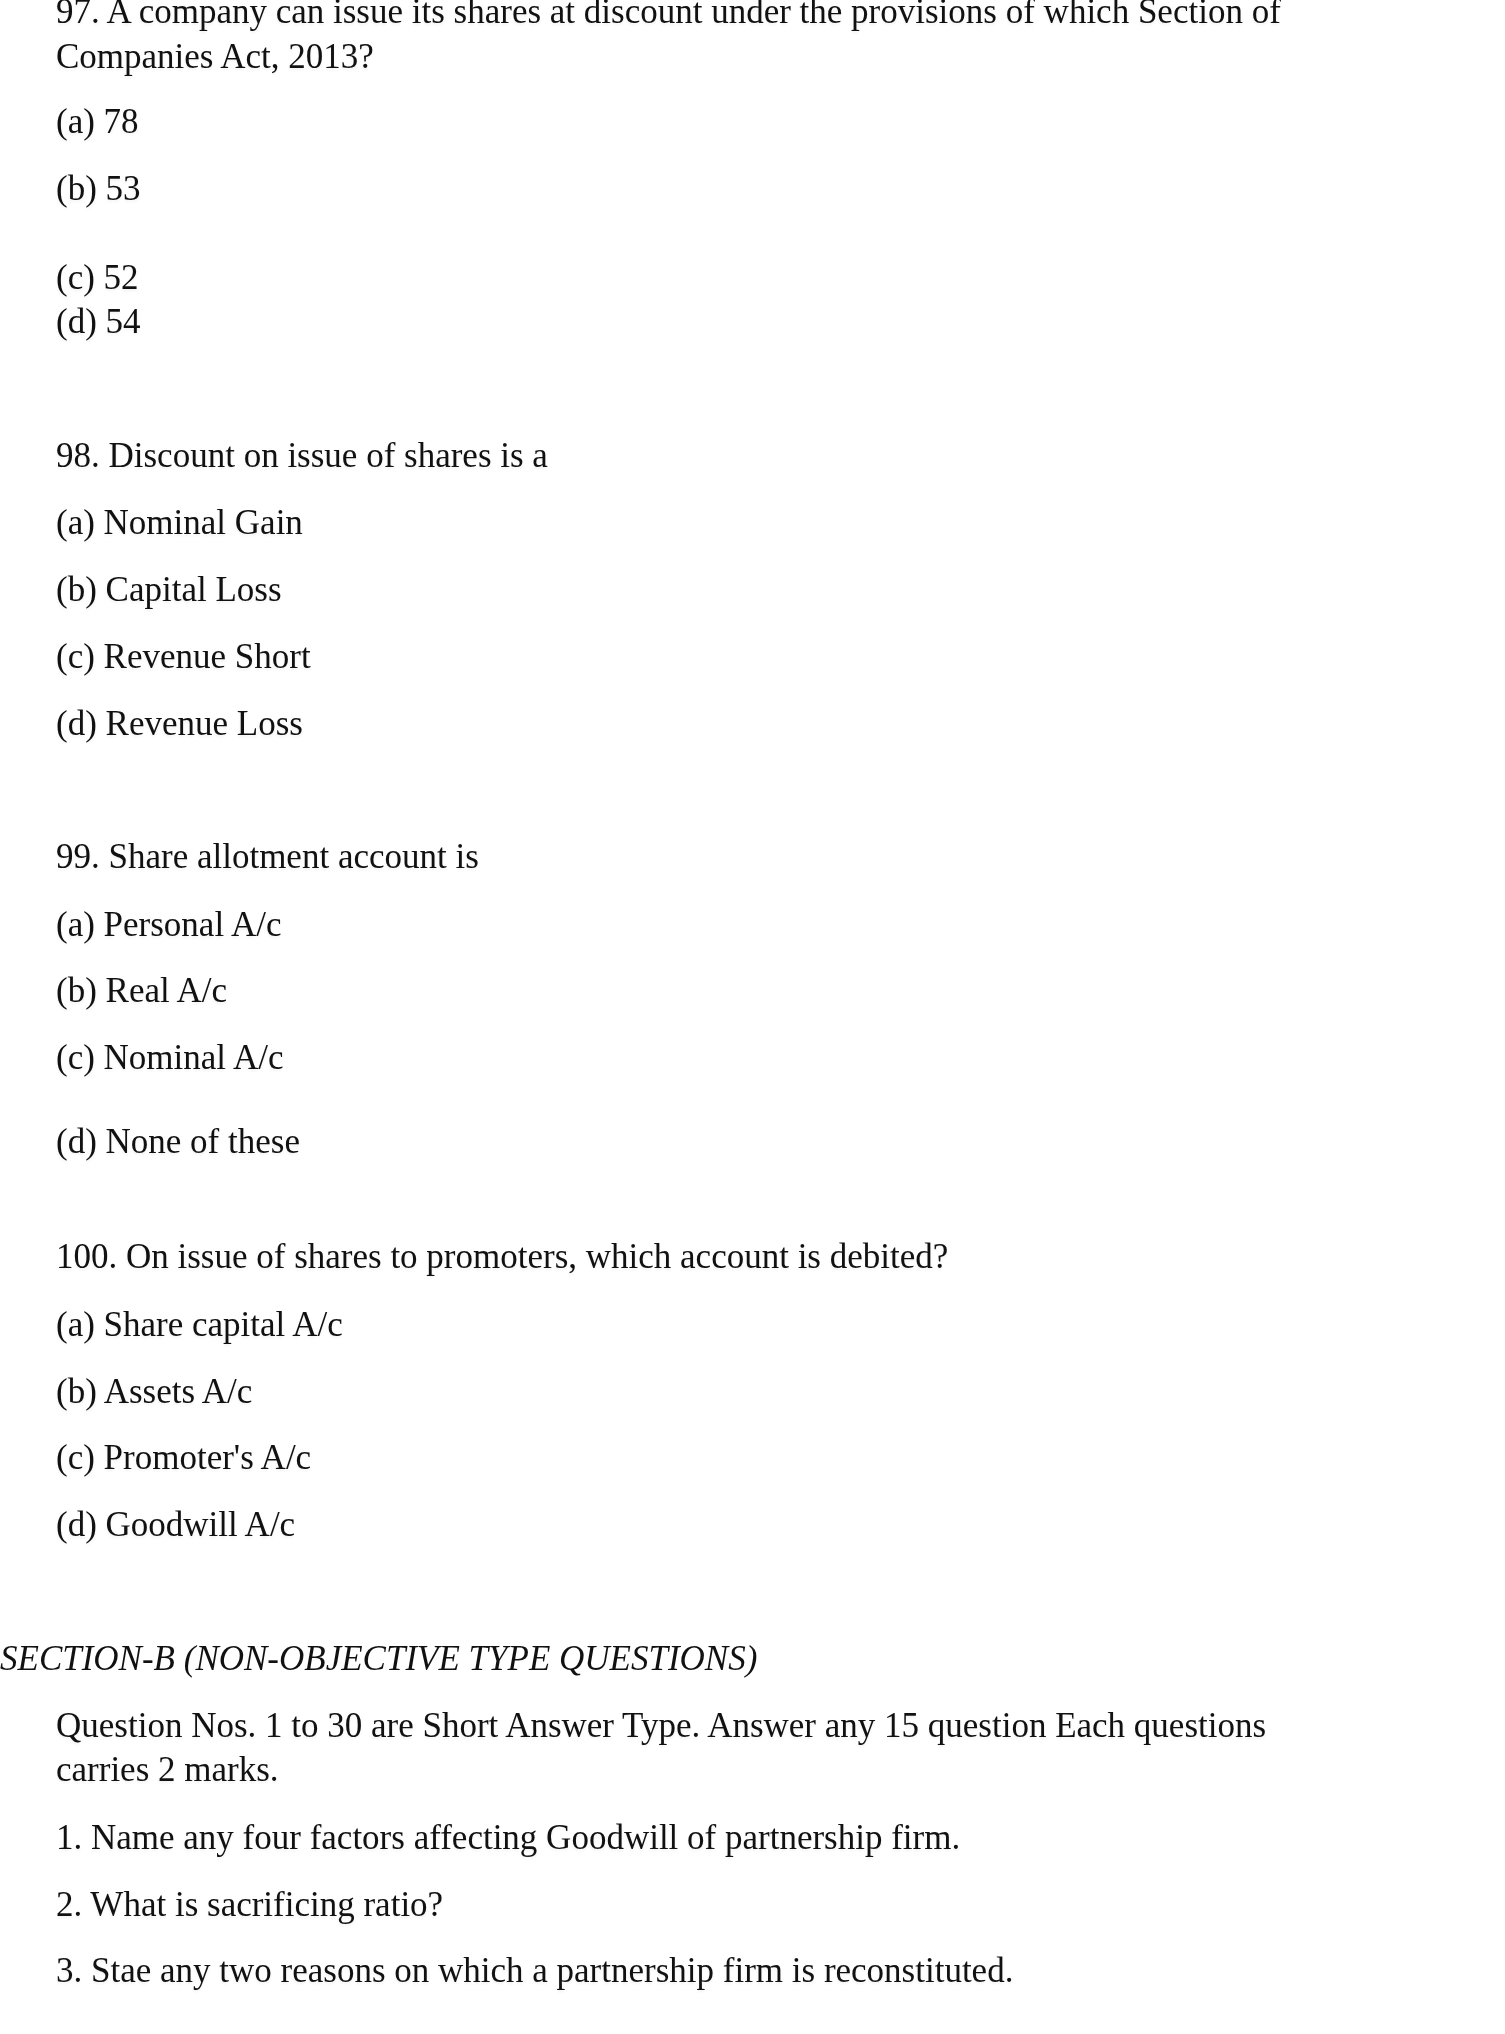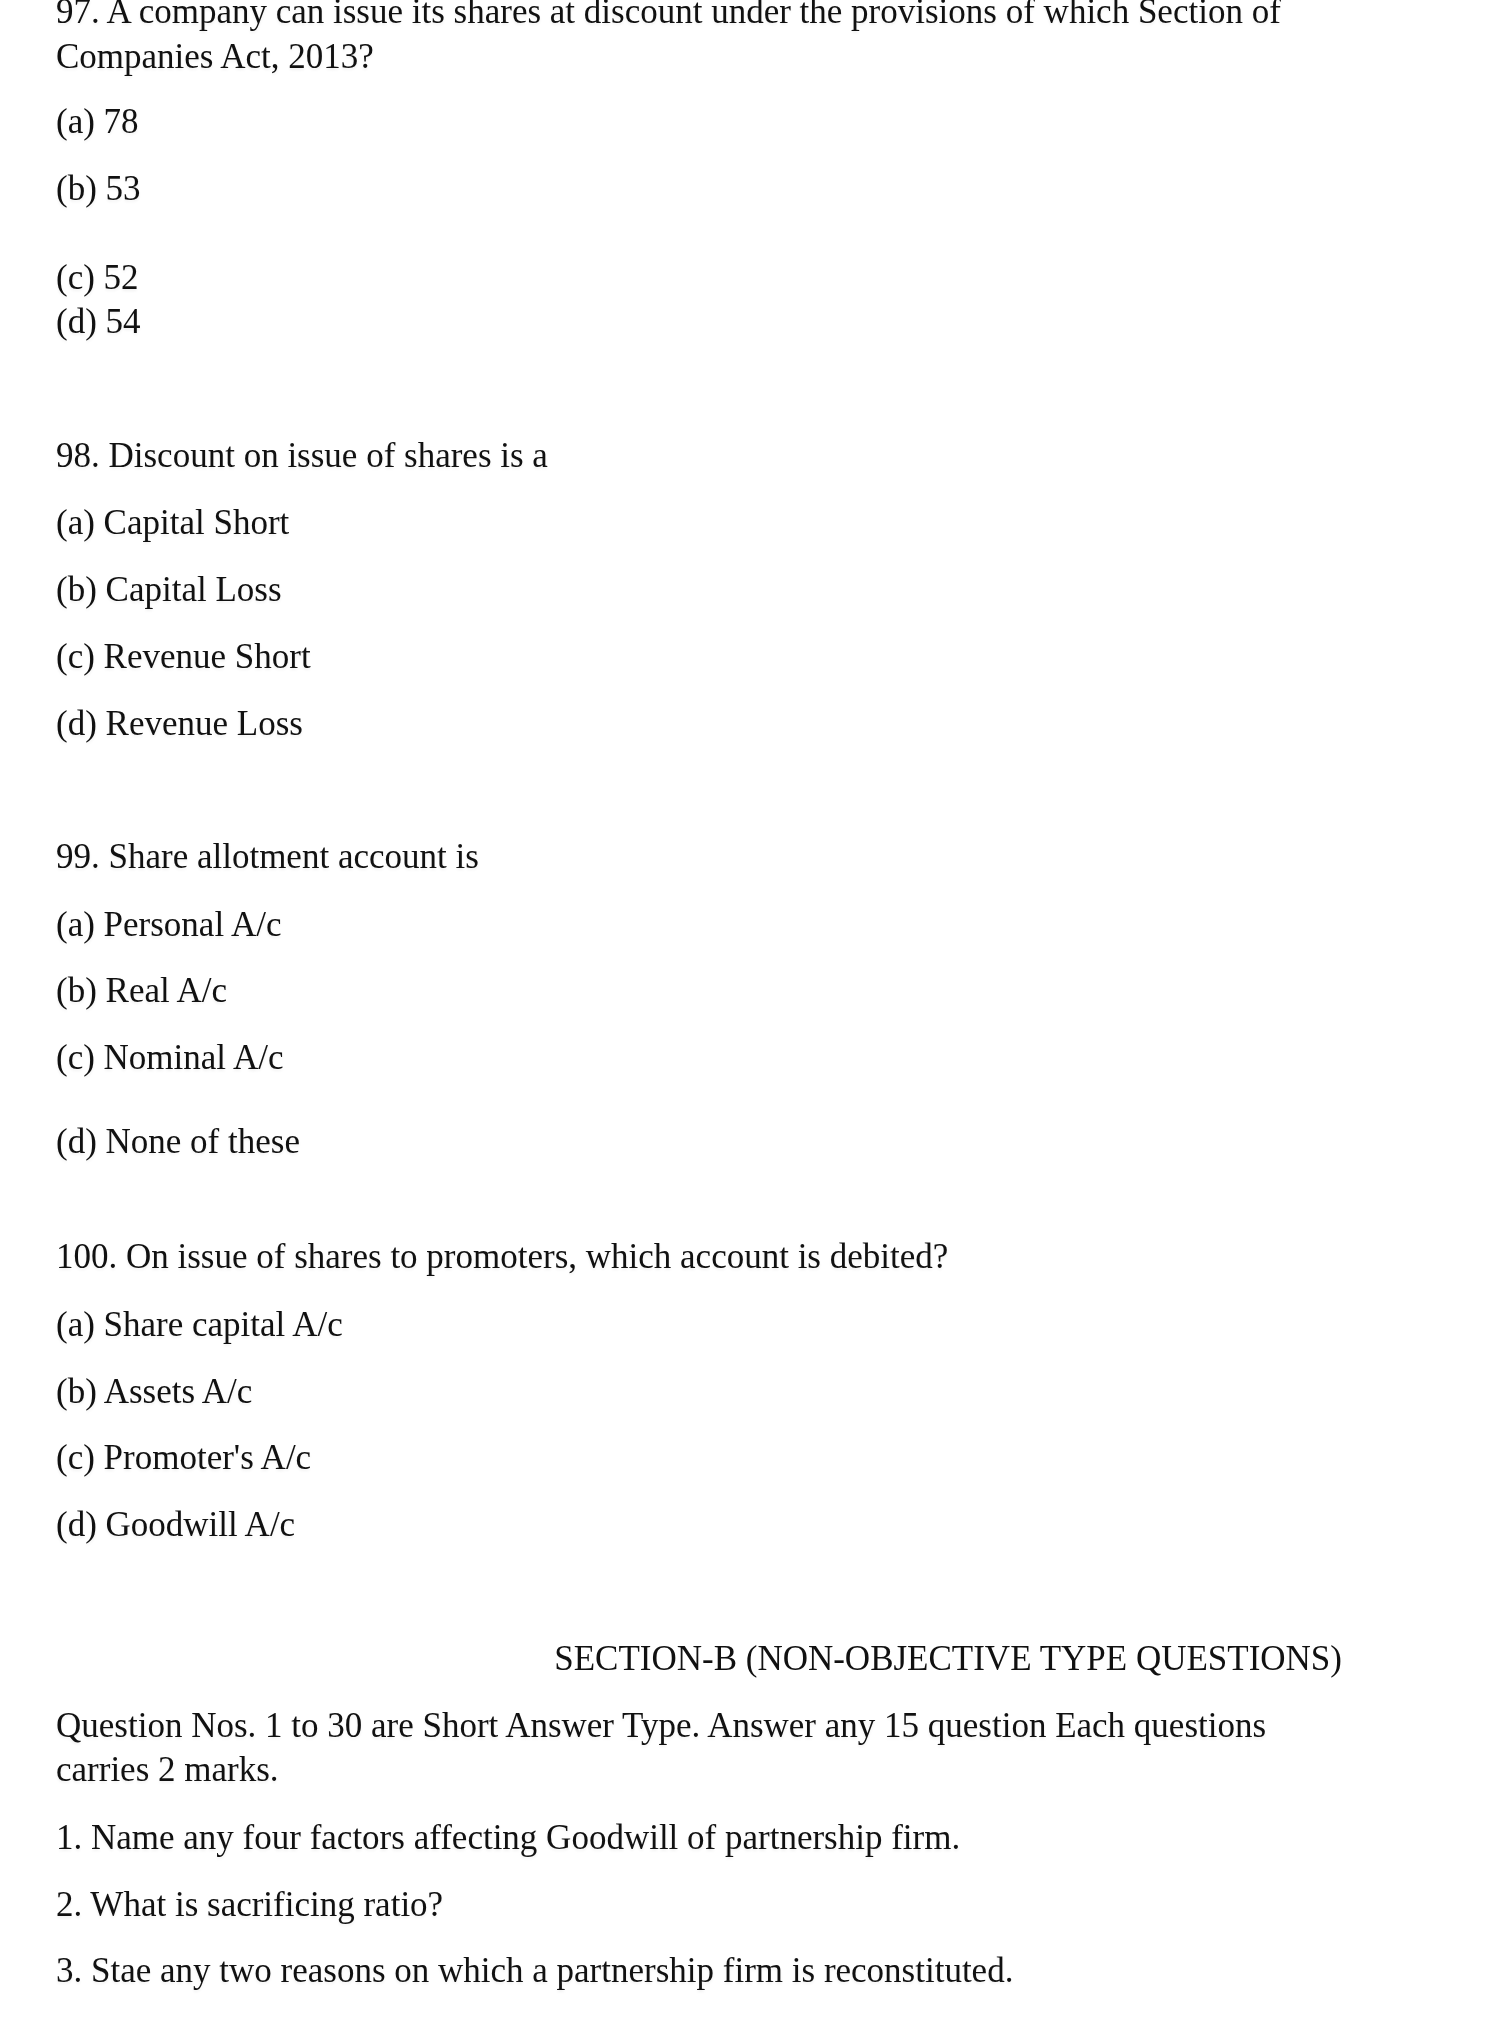--- a/index.html
+++ b/index.html
@@ -8,41 +8,41 @@
     font-family: "Liberation Serif", "DejaVu Serif", serif;
     color: #111111;
   }
   .line {
     position: absolute; left: 56px;
     font-size: 35px; line-height: 44px;
     white-space: nowrap;
     text-shadow: 0 2px 3px rgba(0,0,0,0.06);
   }
   .center {
-    position: absolute; left: 0; width: 1342px; text-align: right;
-    font-size: 35px; line-height: 44px; white-space: nowrap;
+    position: absolute; left: 0; width: 1342px; text-align: left;
+    font-size: 35px; line-height: 44px; white-space: nowrap; font-style: italic;
   }
 </style>
 </head>
 <body>
 
 <div>
 
   <div>
     <div class="line" style="top:-10px;">97. A company can issue its shares at discount under the provisions of which Section of</div>
     <div class="line" style="top:35px;">Companies Act, 2013?</div>
     <div class="line" style="top:100px;">(a) 78</div>
     <div class="line" style="top:167px;">(b) 53</div>
     <div class="line" style="top:233px;margin-top:23px;">(c) 52</div>
     <div class="line" style="top:300px;">(d) 54</div>
   </div>
 
   <div>
     <div class="line" style="top:434px;">98. Discount on issue of shares is a</div>
-    <div class="line" style="top:501px;">(a) Capital Short</div>
+    <div class="line" style="top:501px;">(a) Nominal Gain</div>
     <div class="line" style="top:568px;">(b) Capital Loss</div>
     <div class="line" style="top:635px;">(c) Revenue Short</div>
     <div class="line" style="top:702px;">(d) Revenue Loss</div>
   </div>
 
   <div>
     <div class="line" style="top:835px;">99. Share allotment account is</div>
     <div class="line" style="top:903px;">(a) Personal A/c</div>
     <div class="line" style="top:969px;">(b) Real A/c</div>
     <div class="line" style="top:1036px;">(c) Nominal A/c</div>

